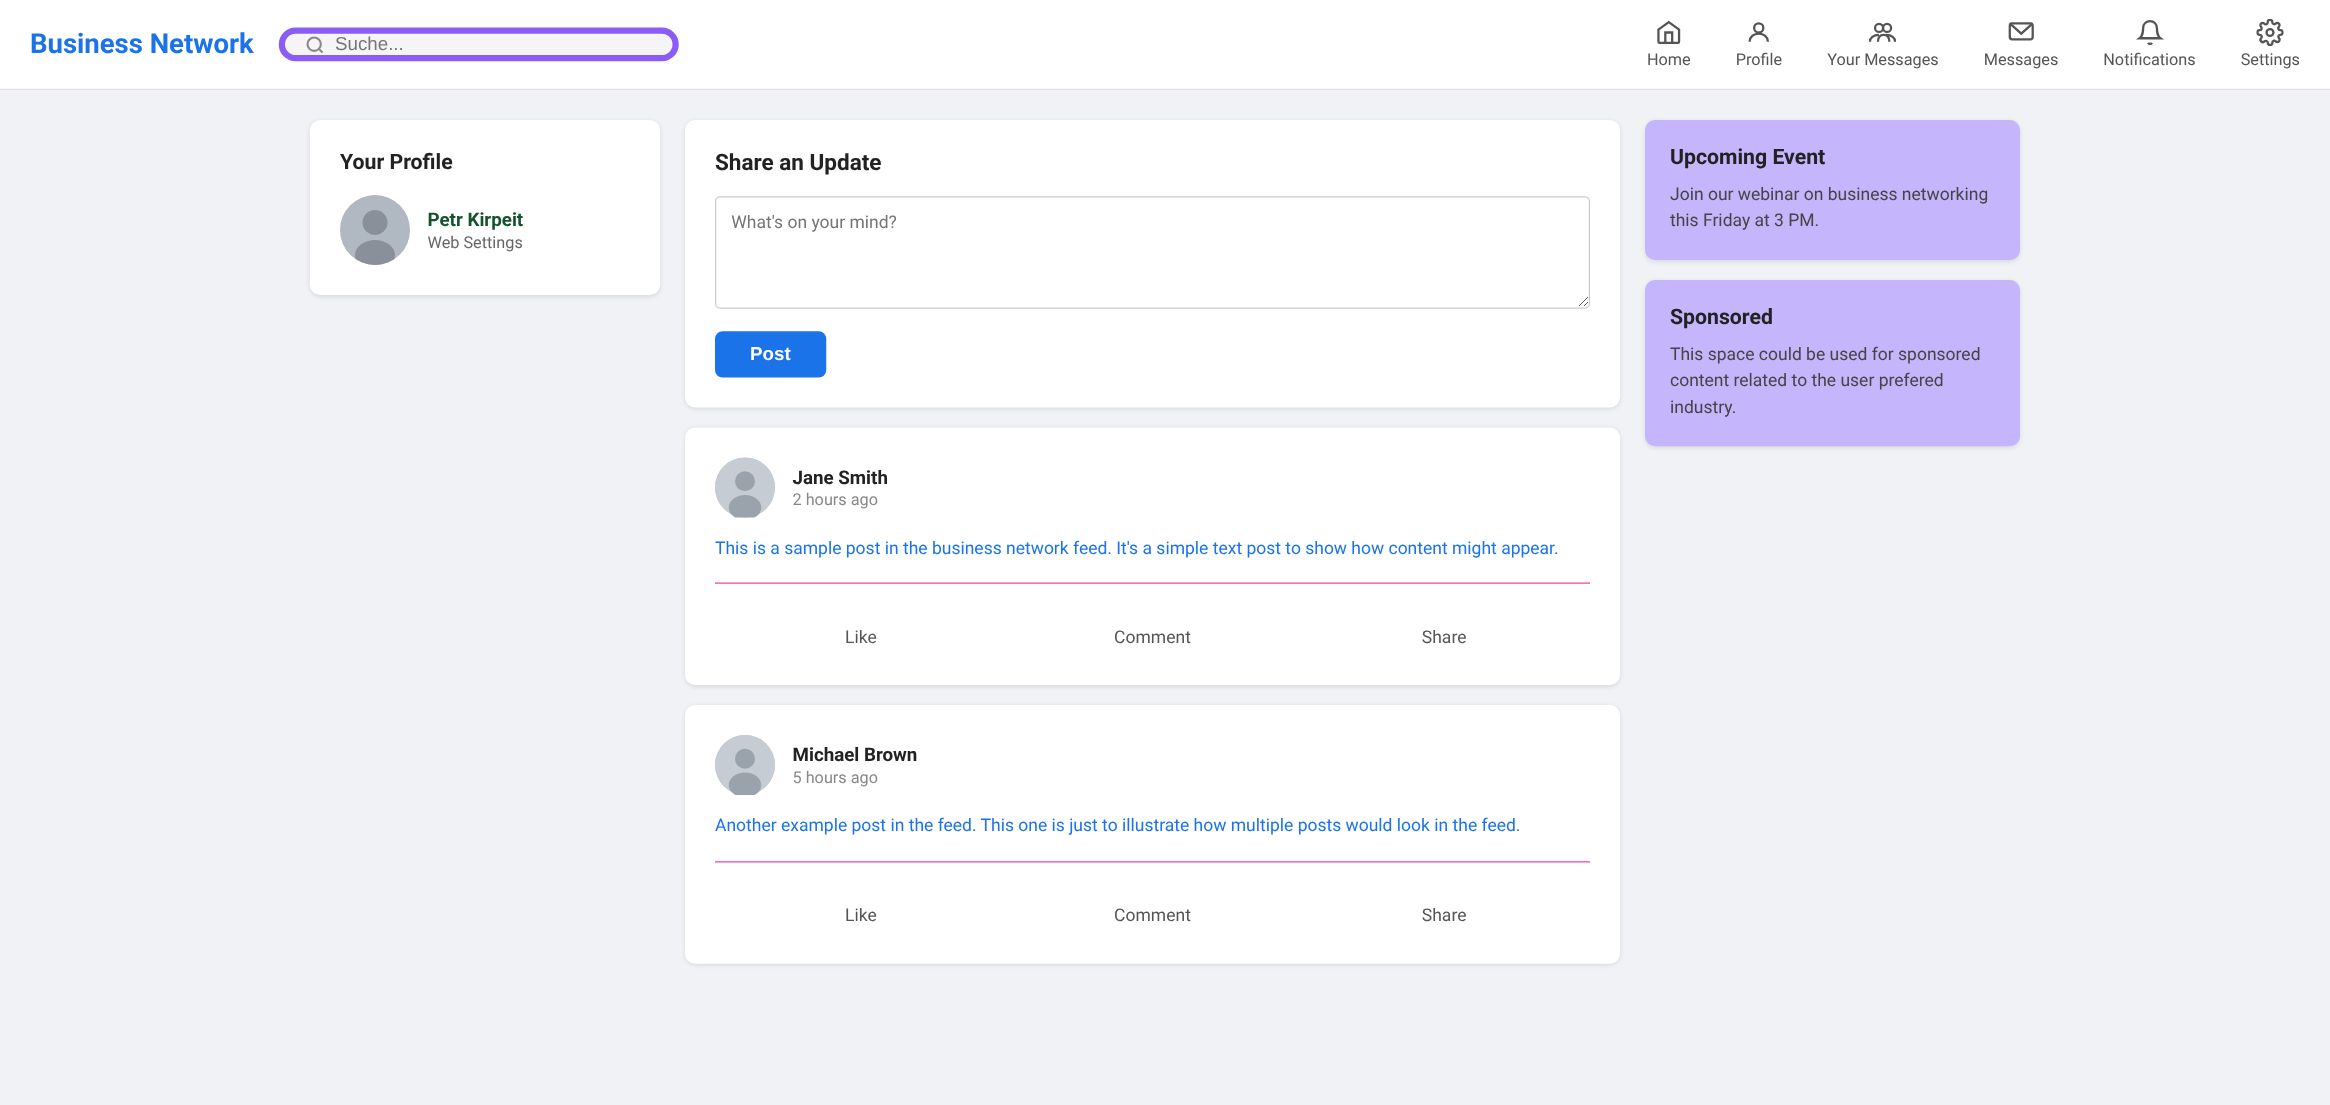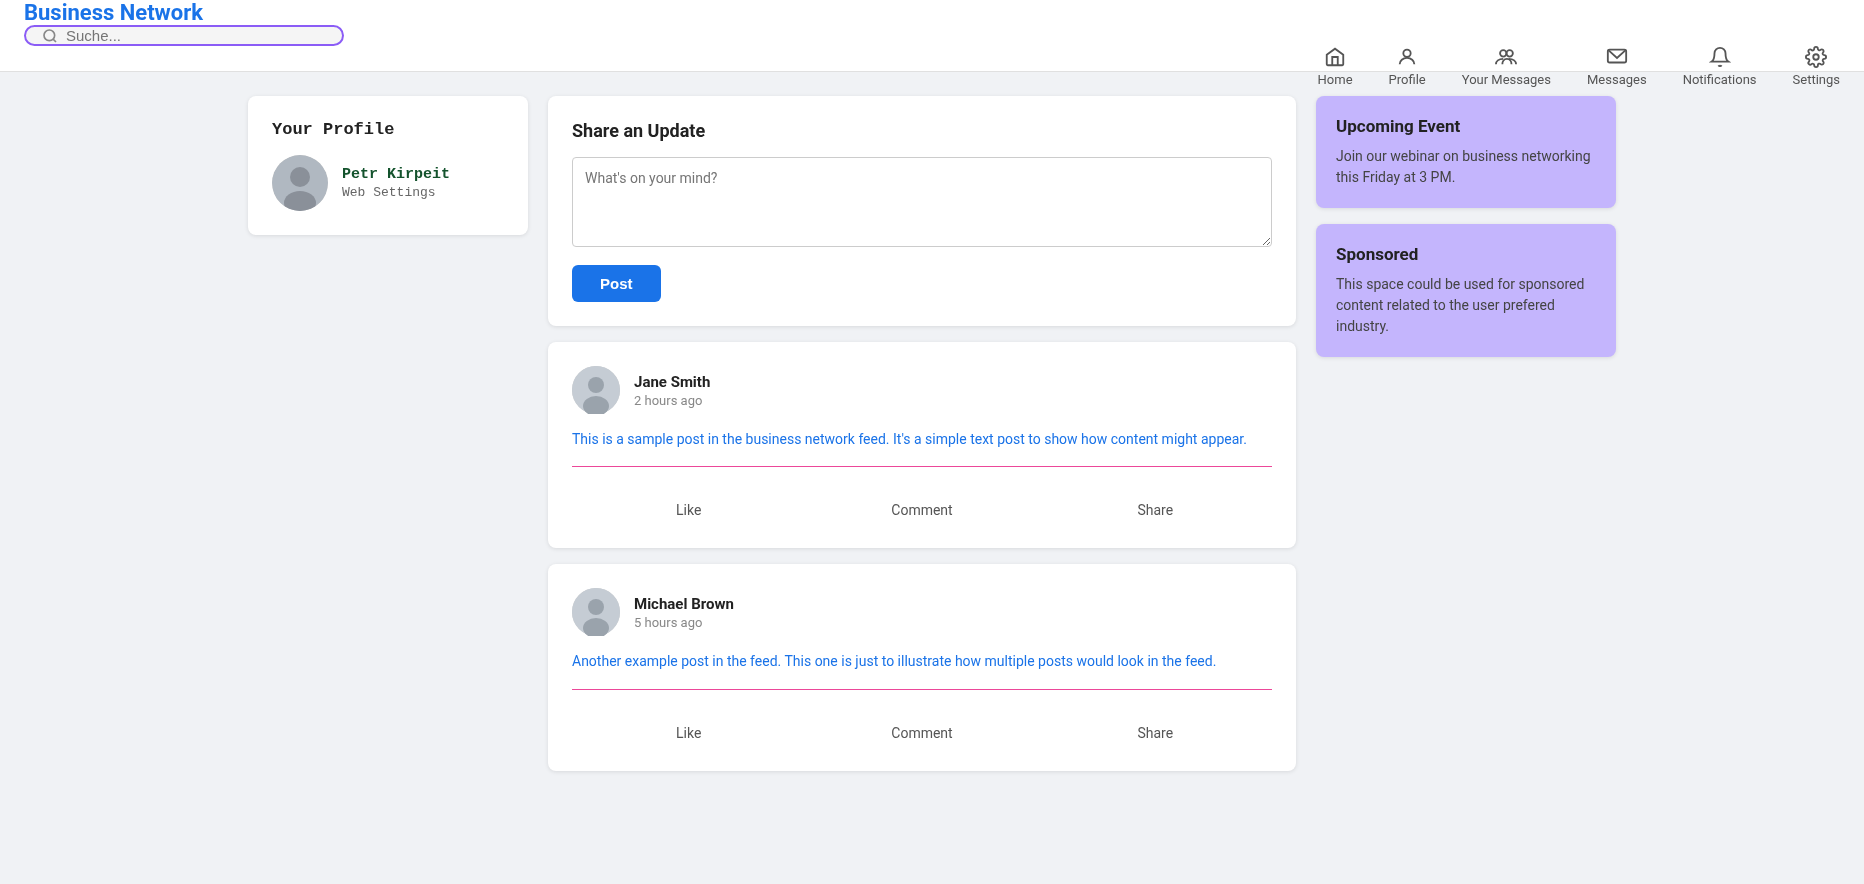--- a/index.html
+++ b/index.html
@@ -3,40 +3,39 @@
   <meta charset="utf-8">
   <style>
     * { box-sizing: border-box; margin: 0; padding: 0; }
     body { font-family: -apple-system, BlinkMacSystemFont, 'Segoe UI', Roboto, sans-serif; background: #f0f2f5; color: #333; }
 
     
     .header {
       background: #fff;
       border-bottom: 1px solid #e0e0e0;
       display: flex;
-      align-items: flex-start;
+      align-items: center;
       padding: 0 24px;
       height: 72px;
       position: sticky;
       top: 0;
       z-index: 100;
-      flex-direction: column;
     }
     .header-logo {
       font-size: 22px;
       font-weight: 700;
       color: #1a73e8;
       white-space: nowrap;
       margin-right: 20px;
     }
     .header-search {
       display: flex;
       align-items: center;
       background: #f5f5f5;
-      border: 2px solid #8b5cf6;
+      border: 5px solid #8b5cf6;
       border-radius: 24px;
       padding: 0 16px;
       width: 320px;
     }
     .header-search input {
       border: none;
       background: transparent;
       outline: none;
       font-size: 15px;
       color: #555;
@@ -75,21 +74,20 @@
     
     .left-sidebar {
       width: 280px;
       flex-shrink: 0;
     }
     .profile-card {
       background: #fff;
       border-radius: 8px;
       box-shadow: 0 1px 4px rgba(0,0,0,0.1);
       padding: 24px;
-      font-family: Liberation Mono, monospace;
     }
     .profile-card-title {
       font-size: 17px;
       font-weight: 700;
       color: #222;
       margin-bottom: 16px;
     }
     .profile-card-user {
       display: flex;
       align-items: center;

